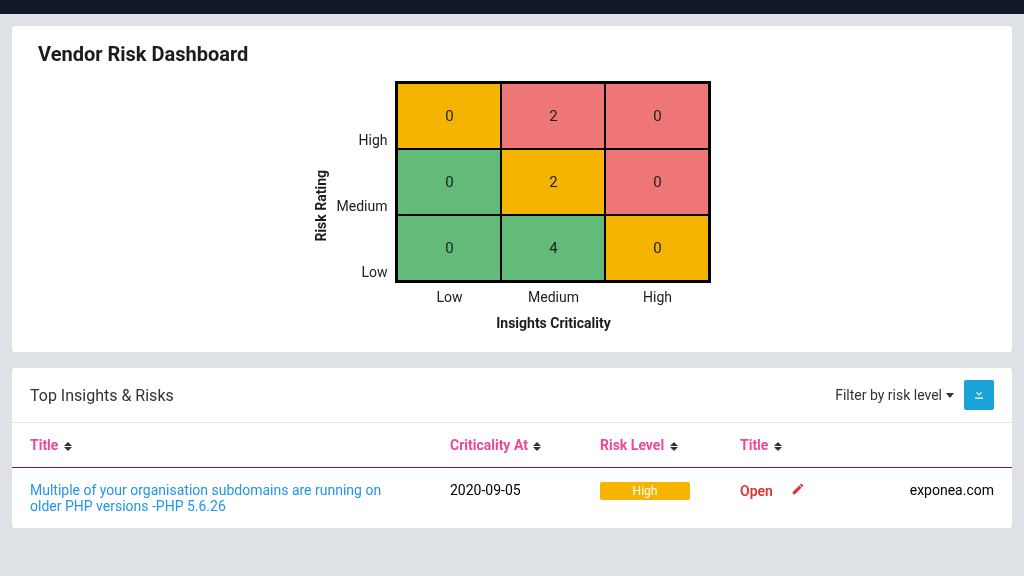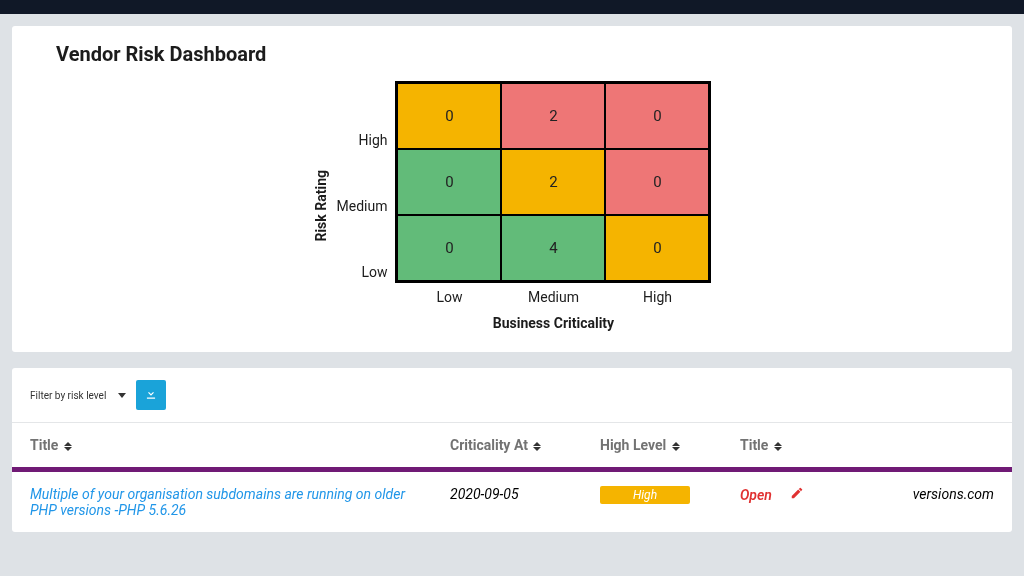--- a/index.html
+++ b/index.html
@@ -12,21 +12,21 @@
   }
   .page {
     background: #dee2e6;
     margin: 14px 0 0 0;
     padding: 12px 12px 0 12px;
     height: 562px;
   }
   .card {
     background: #fff;
     border-radius: 3px;
-    padding: 16px 26px;
+    padding: 16px 8px;
     margin-bottom: 16px;
   }
   .dashboard-title {
     font-size: 20px;
     font-weight: 700;
     color: #1c1c1c;
     margin-bottom: 10px;
     margin-left: 18px;
   }
   .matrix-wrap {
@@ -98,26 +98,26 @@
     justify-content: space-between;
     padding: 12px 18px;
     border-bottom: 1px solid #e4e6e8;
   }
   .risks-title {
     font-size: 16px;
     color: #333;
   }
   .filter-area { display: flex; align-items: center; gap: 10px; }
   .filter-btn {
-    font-size: 10px;
+    font-size: 14px;
     color: #333;
     cursor: pointer;
     display: inline-flex;
     align-items: center;
-    gap: 12px;
+    gap: 4px;
   }
   .caret-down {
     display: inline-block;
     width: 0; height: 0;
     border-left: 4px solid transparent;
     border-right: 4px solid transparent;
     border-top: 5px solid #333;
   }
   .download-btn {
     width: 30px; height: 30px;
@@ -129,27 +129,26 @@
   }
   table {
     width: 100%;
     border-collapse: collapse;
     font-size: 14px;
   }
   thead th {
     text-align: left;
     font-weight: 700;
     padding: 14px 18px;
-    color: #737373;
-    border-bottom: 5px solid #701a75;
+    color: #ec4899;
+    border-bottom: 1px solid #701a75;
   }
   tbody td {
     padding: 14px 18px;
     vertical-align: top;
-    font-style: italic;
   }
   .sort-icon {
     display: inline-flex;
     flex-direction: column;
     margin-left: 2px;
     vertical-align: middle;
     line-height: 0;
   }
   .sort-icon span {
     width: 0; height: 0;
@@ -201,27 +200,28 @@
             <div class="cell" style="background: rgb(238, 118, 118);">0</div>
             <div class="cell" style="background: rgb(98, 187, 121);">0</div>
             <div class="cell" style="background: rgb(98, 187, 121);">4</div>
             <div class="cell" style="background: rgb(245, 180, 0);">0</div>
           </div>
         <div class="x-ticks">
           <div>Low</div>
           <div>Medium</div>
           <div>High</div>
         </div>
-        <div class="x-axis-label">Business Criticality</div>
+        <div class="x-axis-label">Insights Criticality</div>
       </div>
     </div>
   </div>
 
   <div class="card2">
     <div class="risks-header">
+      <div class="risks-title">Top Insights &amp; Risks</div>
       <div class="filter-area">
         <div class="filter-btn">
           <span>Filter by risk level</span>
           <span class="caret-down"></span>
         </div>
         <div class="download-btn">
           <span>
             <svg width="14" height="14" viewBox="0 0 24 24" fill="#fff">
                 <path d="M5 20h14v-2H5v2zm7-18v10.17l3.59-3.58L17 10l-5 5-5-5 1.41-1.41L12 12.17V2h0z"></path>
               </svg>
@@ -241,21 +241,21 @@
               </span>
           </th>
           <th class="col-disc">
             <span>Criticality At</span>
             <span class="sort-icon">
                 <span class="sort-up"></span>
                 <span class="sort-down"></span>
               </span>
           </th>
           <th class="col-risk">
-            <span>High Level</span>
+            <span>Risk Level</span>
             <span class="sort-icon">
                 <span class="sort-up"></span>
                 <span class="sort-down"></span>
               </span>
           </th>
           <th class="col-state">
             <span>Title</span>
             <span class="sort-icon">
                 <span class="sort-up"></span>
                 <span class="sort-down"></span>
@@ -272,19 +272,19 @@
           <td class="col-state">
             <span class="state-open">
               <span>Open</span>
               <span class="edit-icon">
                 <svg viewBox="0 0 24 24">
                     <path d="M3 17.25V21h3.75L17.81 9.94l-3.75-3.75L3 17.25zM20.71 7.04a1 1 0 0 0 0-1.41l-2.34-2.34a1 1 0 0 0-1.41 0l-1.83 1.83 3.75 3.75 1.83-1.83z"></path>
                   </svg>
               </span>
             </span>
           </td>
-          <td class="col-domain">versions.com</td>
+          <td class="col-domain">exponea.com</td>
         </tr>
       </tbody>
     </table>
   </div>
 
 </div>
 
 </body></html>

